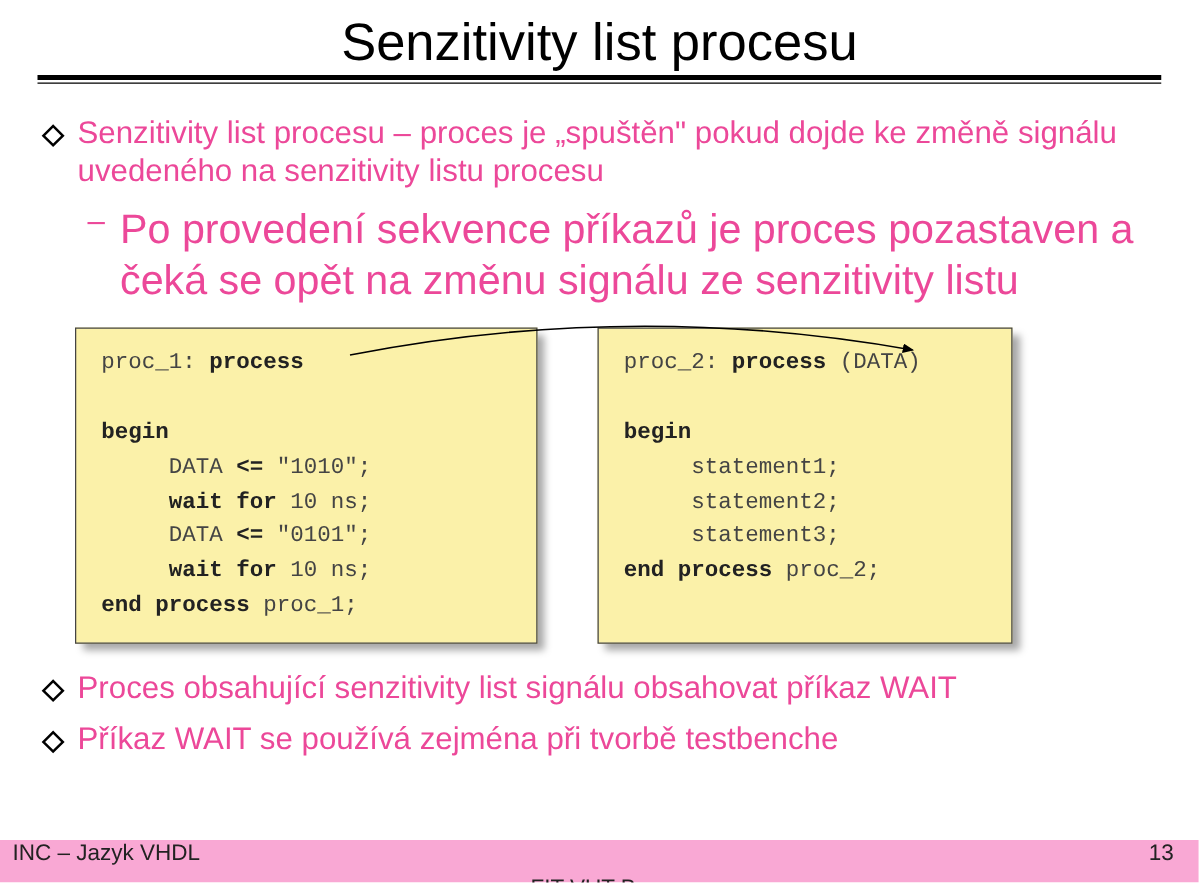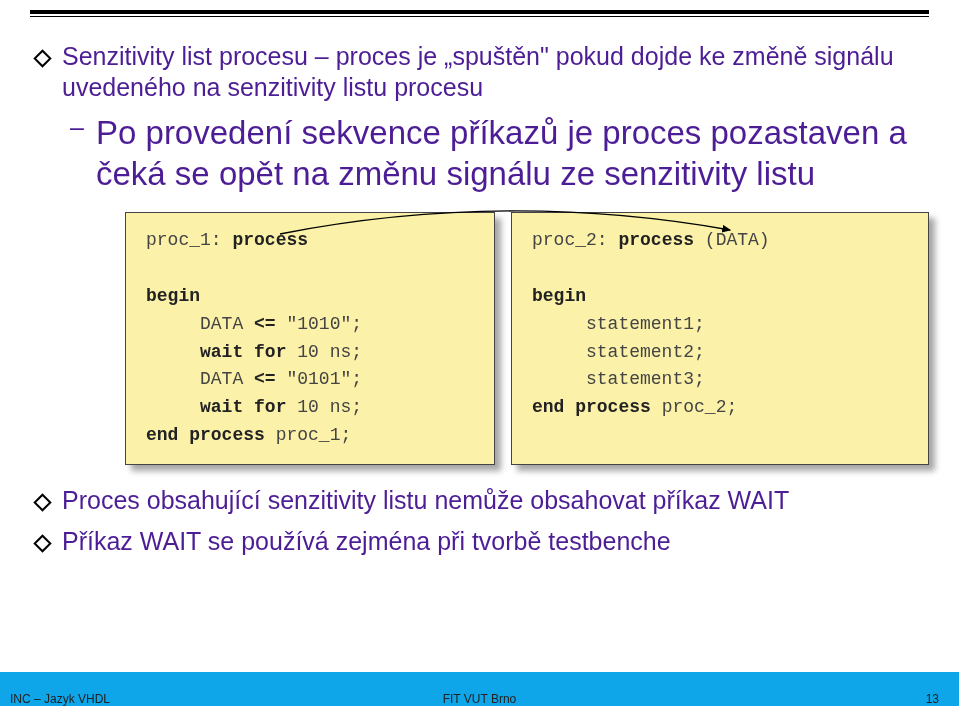--- a/index.html
+++ b/index.html
@@ -32,21 +32,21 @@
     margin-bottom: 24px;
   }
   .bullets {
     list-style: none;
     margin-left: 6px;
   }
   .bullets > li {
     position: relative;
     padding-left: 26px;
     font-size: 25px;
-    color: #4c1d95;
+    color: #ec4899;
     line-height: 1.25;
     margin-bottom: 10px;
   }
   .bullets > li::before {
     content: "";
     position: absolute;
     left: 0;
     top: 11px;
     width: 9px;
     height: 9px;
@@ -67,67 +67,67 @@
   }
   .sub > li::before {
     content: "–";
     position: absolute;
     left: 0;
     top: 0;
     font-size: 25px;
   }
   .codeboxes {
     display: flex;
-    gap: 16px;
+    gap: 48px;
     margin: 18px 0 20px 30px;
     position: relative;
-    justify-content: flex-end;
   }
   .codebox {
     background: #fbf1a9;
     border: 1px solid #444;
     box-shadow: 6px 6px 6px rgba(0,0,0,0.35);
     padding: 14px 20px 14px 20px;
     font-family: "Courier New", Courier, monospace;
     font-size: 18px;
     line-height: 1.55;
     color: #444;
     white-space: pre;
   }
   .codebox .b { font-weight: bold; color: #222; }
   .cb1 { width: 370px; }
-  .cb2 { width: 418px; }
+  .cb2 { width: 332px; }
   .arrow {
     position: absolute;
     top: -10px;
     left: 215px;
     width: 460px;
     height: 40px;
     pointer-events: none;
   }
   .footer {
     position: absolute;
     bottom: 0;
     left: 0;
     right: 0;
     height: 34px;
-    background: #0ea5e9;
+    background: #f9a8d4;
     display: flex;
-    align-items: flex-end;
-    font-size: 12px;
+    align-items: flex-start;
+    font-size: 18px;
     color: #222;
   }
   .footer .l { position: absolute; left: 10px; }
   .footer .c { width: 100%; text-align: center; margin-top: 28px; }
   .footer .r { position: absolute; right: 20px; margin-left: 40px; }
 </style>
 </head>
 <body>
 
 <div class="page">
+  <h1 class="title">Senzitivity list procesu</h1>
   <hr class="rule-thick">
   <hr class="rule-thin">
 
   <ul class="bullets">
     <li>
       <span>Senzitivity list  procesu – proces je „spuštěn" pokud dojde ke změně signálu uvedeného na senzitivity listu procesu</span>
       <ul class="sub">
         <li>Po provedení sekvence příkazů je proces pozastaven a čeká se opět na změnu signálu ze senzitivity listu</li>
       </ul>
     </li>
@@ -155,21 +155,21 @@
     <div class="codebox cb2"><span>proc_2: </span><span class="b">process </span><span>(DATA)</span>
 
 <span class="b">begin</span>
 <span>     statement1;</span>
 <span>     statement2;</span>
 <span>     statement3;</span>
 <span class="b">end process </span><span>proc_2;</span></div>
   </div>
 
   <ul class="bullets">
-    <li>Proces obsahující senzitivity listu nemůže obsahovat příkaz WAIT</li>
+    <li>Proces obsahující senzitivity list signálu obsahovat příkaz WAIT</li>
     <li>Příkaz WAIT se používá zejména při tvorbě testbenche</li>
   </ul>
 </div>
 
 <div class="footer">
   <span class="l">INC – Jazyk VHDL</span>
   <span class="c">FIT VUT Brno</span>
   <span class="r">13</span>
 </div>
 

